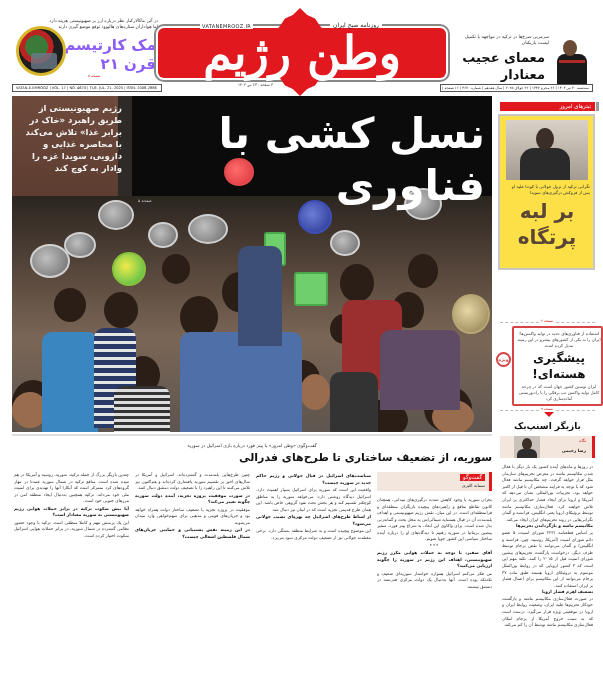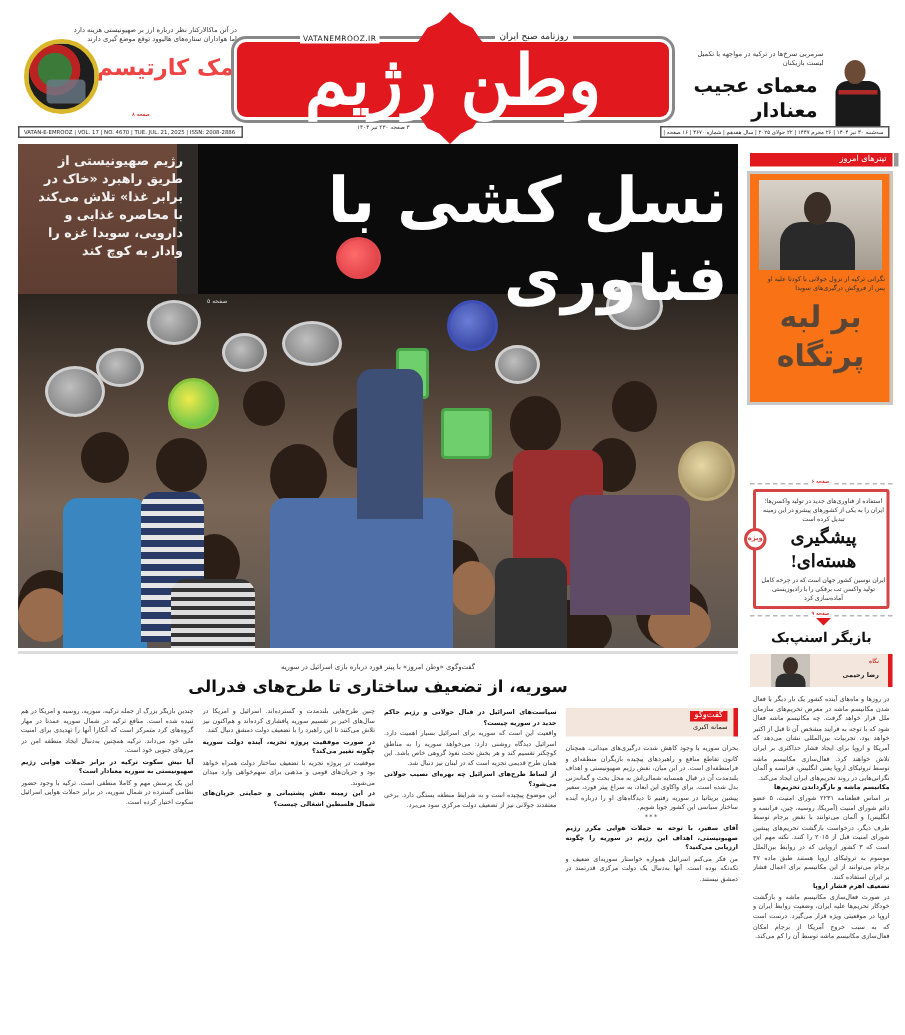--- a/index.html
+++ b/index.html
@@ -3,21 +3,21 @@
 <meta charset="utf-8">
 <style>
   * { box-sizing: border-box; margin: 0; padding: 0; }
   html, body { width: 603px; height: 690px; overflow: hidden; background: #ffffff; }
   body { font-family: "DejaVu Sans", sans-serif; color: #1a1a1a; position: relative; direction: rtl; }
 
   
   .masthead { position: absolute; left: 0; top: 0; width: 603px; height: 92px; }
   .left-teaser { position: absolute; left: 8px; top: 18px; width: 150px; height: 60px; }
   .left-teaser .kicker { position: absolute; right: 0; top: 0; width: 110px; font-size: 4.5px; line-height: 6px; color: #333; text-align: right; }
-  .left-teaser .title { position: absolute; right: 2px; top: 18px; font-size: 15px; font-weight: bold; line-height: 19px; text-align: right; color: #ef4444; }
+  .left-teaser .title { position: absolute; right: 2px; top: 18px; font-size: 15px; font-weight: bold; line-height: 19px; text-align: right; color: #8b5cf6; }
   .left-teaser .badge { position: absolute; left: 8px; top: 8px; width: 50px; height: 50px; border-radius: 50%; border: 3px solid #d9b72a;
      background: radial-gradient(circle at 40% 40%, #3c7a3a 0 30%, #b22 31% 45%, #1e1e1e 46%); overflow: hidden; }
   .left-teaser .badge::after { content: ""; position: absolute; left: 12px; top: 24px; width: 26px; height: 16px; background: #6a7a8a; border-radius: 3px; opacity: .8; }
   .left-teaser .pg { position: absolute; left: 80px; top: 56px; font-size: 3.5px; color: #c00; }
 
   .logo-frame { position: absolute; left: 154px; top: 24px; width: 296px; height: 58px; border: 2px solid #888; border-radius: 10px; background: #fff; }
   .logo-band { position: absolute; left: 158px; top: 28px; width: 288px; height: 50px; background: #e1191f; border-radius: 6px; }
   .logo-crest { position: absolute; left: 270px; top: 8px; width: 60px; height: 88px; background: #e1191f;
      clip-path: polygon(50% 0, 62% 8%, 75% 12%, 85% 22%, 100% 30%, 100% 70%, 85% 78%, 75% 88%, 62% 92%, 50% 100%, 38% 92%, 25% 88%, 15% 78%, 0 70%, 0 30%, 15% 22%, 25% 12%, 38% 8%); }
   .logo-text { position: absolute; left: 160px; top: 24px; width: 284px; height: 58px; text-align: center; color: #fff; font-size: 46px; font-weight: bold; line-height: 58px; letter-spacing: 2px; font-family: "DejaVu Serif", serif; }
@@ -56,68 +56,69 @@
   .pot.gold { background: radial-gradient(circle at 40% 40%, #e6d7a4, #8f7b4f); border-color: #b9a775; }
 
   .hero .deck { position: absolute; left: 6px; top: 6px; width: 104px; font-size: 8.5px; line-height: 12px; color: #f2f2f2; text-align: right; font-weight: bold; }
   .hero .headline { position: absolute; left: 128px; top: 12px; width: 345px; font-size: 42px; font-weight: bold; line-height: 52px; color: #ffffff; text-align: right; letter-spacing: -1px; }
   .hero .page-ref { position: absolute; left: 126px; top: 102px; font-size: 4px; color: #ddd; }
 
   
   .rcol { position: absolute; left: 496px; top: 96px; width: 101px; height: 594px; }
   .rcol .section-tab { position: absolute; left: 4px; top: 6px; width: 95px; height: 9px; background: #e1191f; color: #fff; font-size: 5.5px; line-height: 9px; text-align: right; padding-right: 4px; }
   .rcol .section-tab::after { content: ""; position: absolute; right: -4px; top: 0; width: 3px; height: 9px; background: #999; }
-  .rcol .portrait-card { position: absolute; left: 2px; top: 18px; width: 97px; height: 156px; border: 2px solid #c8c8c8; background: #f97316; }
+  .rcol .portrait-card { position: absolute; left: 2px; top: 18px; width: 97px; height: 156px; border: 2px solid #c8c8c8; background: #fde047; }
   .rcol .portrait { position: absolute; left: 6px; top: 4px; width: 82px; height: 60px; background: linear-gradient(180deg, #d9d2c8 0%, #a49b90 100%); overflow: hidden; }
   .portrait .p-head { position: absolute; left: 30px; top: 8px; width: 18px; height: 22px; border-radius: 50%; background: #3a2e27; }
   .portrait .p-body { position: absolute; left: 14px; top: 28px; width: 50px; height: 34px; background: #2a2a2a; border-radius: 14px 14px 0 0; }
   .rcol .pc-kicker { position: absolute; left: 4px; top: 68px; width: 86px; font-size: 4.3px; line-height: 6px; text-align: right; color: #333; }
   .rcol .pc-title { position: absolute; left: 2px; top: 82px; width: 90px; font-size: 20px; font-weight: bold; line-height: 26px; text-align: center; color: #5a4636; }
   .rcol .item { position: absolute; left: 4px; width: 95px; text-align: center; }
   .rcol .item .kicker { font-size: 4.3px; line-height: 6px; color: #333; }
   .rcol .item .title { font-size: 12px; font-weight: bold; line-height: 16px; color: #111; }
   .rcol .divider { position: absolute; left: 4px; width: 95px; border-top: 1px dashed #b9b9b9; }
   .rcol .pg-mark { position: absolute; left: 44px; font-size: 3.5px; color: #c00; background: #fff; padding: 0 1px; }
-  .rcol .boxed { position: absolute; left: 6px; top: 230px; width: 91px; height: 80px; border: 2px solid #d64545; border-radius: 2px; background: #fff; font-family: Liberation Serif, serif; }
+  .rcol .boxed { position: absolute; left: 16px; top: 230px; width: 91px; height: 80px; border: 2px solid #d64545; border-radius: 2px; background: #fff; }
   .rcol .boxed .kicker { position: absolute; left: 3px; top: 3px; width: 84px; font-size: 4.2px; line-height: 6px; text-align: center; color: #333; }
   .rcol .boxed .title { position: absolute; left: 2px; top: 22px; width: 86px; font-size: 12px; font-weight: bold; line-height: 16px; text-align: center; color: #111; }
   .rcol .boxed .body { position: absolute; left: 3px; top: 56px; width: 84px; font-size: 4.2px; line-height: 6px; text-align: center; color: #333; }
   .rcol .stamp { position: absolute; left: 0; top: 256px; width: 15px; height: 15px; border-radius: 50%; border: 2px solid #d64545; background: #fff; color: #d64545; font-size: 4.5px; line-height: 11px; text-align: center; font-weight: bold; }
   .rcol .red-arrow { position: absolute; left: 48px; top: 316px; width: 0; height: 0; border-left: 5px solid transparent; border-right: 5px solid transparent; border-top: 5px solid #e1191f; }
   .rcol .col-title { position: absolute; left: 4px; top: 324px; width: 95px; font-size: 9px; font-weight: bold; line-height: 12px; text-align: center; color: #111; }
   .rcol .author-strip { position: absolute; left: 4px; top: 340px; width: 95px; height: 22px; background: #f3e7dd; border-right: 3px solid #e1191f; }
   .author-strip .avatar { position: absolute; left: 14px; top: 0; width: 26px; height: 22px; background: #c9c2bb; overflow: hidden; }
   .author-strip .avatar .a-head { position: absolute; left: 8px; top: 2px; width: 10px; height: 12px; border-radius: 50%; background: #3a2e27; }
   .author-strip .avatar .a-body { position: absolute; left: 3px; top: 13px; width: 20px; height: 12px; background: #2e2e2e; border-radius: 6px 6px 0 0; }
   .author-strip .role { position: absolute; right: 6px; top: 2px; font-size: 4px; color: #c00; }
   .author-strip .name { position: absolute; right: 6px; top: 12px; font-size: 4.3px; color: #222; font-weight: bold; }
   .rcol .col-body { position: absolute; left: 6px; top: 368px; width: 91px; font-size: 4.3px; line-height: 6.6px; text-align: justify; color: #333; }
   .rcol .col-body .sub { font-weight: bold; color: #111; display: block; }
 
   
   .story { position: absolute; left: 12px; top: 434px; width: 480px; height: 256px; }
   .story .rule { position: absolute; left: 0; top: 0; width: 480px; border-top: 2px solid #ddd; }
   .story .kicker { position: absolute; left: 0; top: 9px; width: 480px; text-align: center; font-size: 4.6px; color: #333; }
-  .story .headline { position: absolute; left: 0; top: 17px; width: 480px; text-align: center; font-size: 11px; font-weight: bold; color: #111; }
+  .story .headline { position: absolute; left: 0; top: 17px; width: 480px; text-align: right; font-size: 11px; font-weight: bold; color: #111; }
   .story .cols { position: absolute; left: 0; top: 38px; width: 480px; height: 218px; display: flex; flex-direction: row; gap: 6px; }
   .story .col { width: 115px; font-size: 4.3px; line-height: 6.5px; text-align: justify; color: #333; overflow: hidden; }
   .story .col .q { font-weight: bold; color: #111; display: block; margin: 1px 0; }
   .story .col .stars { display: block; text-align: center; letter-spacing: 1px; }
   .story .interview-tab { display: block; background: #f3e7dd; border-right: 3px solid #e1191f; padding: 2px 4px; margin-bottom: 6px; }
   .story .interview-tab .lab { display: block; font-size: 5.5px; color: #fff; background: #e1191f; padding: 0 3px; width: fit-content; margin-bottom: 2px; }
   .story .interview-tab .nm { display: block; font-size: 4.4px; color: #222; }
 </style>
 </head>
 <body>
 
 <div class="masthead">
   <div class="left-teaser">
     <div class="kicker">در آتن ماکالارکنار نظر درباره ارز بر صهیونیستی هزینه دارد اما هواداران ستاره‌های هالیوود توقع موضع گیری دارند</div>
     <div class="title">
       <div>مک کارتیسم</div>
+      <div>قرن ۲۱</div>
     </div>
     <div class="badge"></div>
     <div class="pg">صفحه ۸</div>
   </div>
 
   <div class="logo-frame"></div>
   <div class="logo-band"></div>
   <div class="logo-crest"></div>
   <div class="logo-text">وطن رژیم</div>
   <div class="logo-url">VATANEMROOZ.IR</div>

